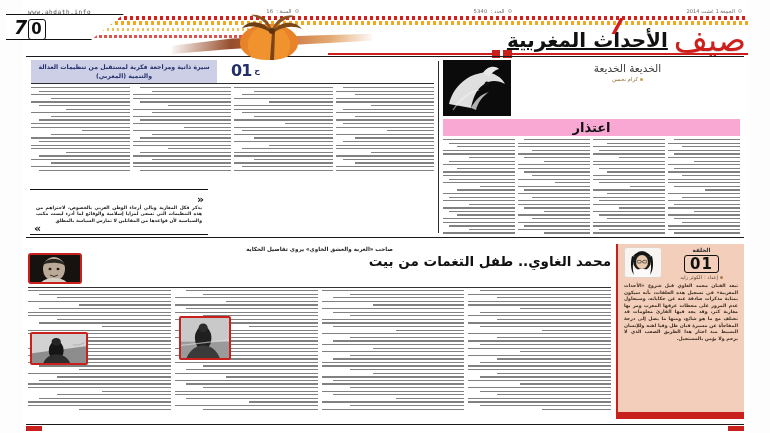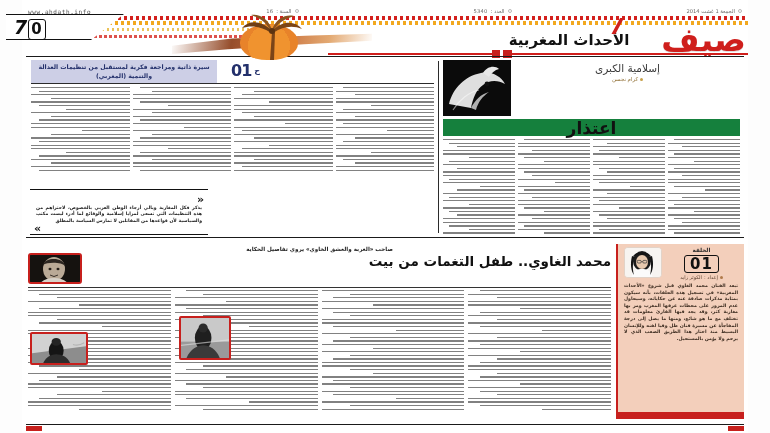--- a/index.html
+++ b/index.html
@@ -102,28 +102,27 @@
   }
   .palm { position:absolute; left:215px; top:10px; width:70px; height:48px; z-index:5; }
 
   
   .mast-words {
     position:absolute; right:2px; top:16px; left:300px; height:36px; direction:rtl;
     display:flex; align-items:flex-end; justify-content:flex-start; gap:6px;
     overflow:hidden;
   }
   .mast-saif {
-    font-size:33px; font-weight:700; color:#cf1f1c; line-height:32px;
+    font-size:33px; font-weight:400; color:#cf1f1c; line-height:32px;
     letter-spacing:-1px; white-space:nowrap;
     text-shadow:0 1px 0 rgba(0,0,0,.12);
-    margin-left:26px;
   }
   .mast-brand {
-    font-size:15px; font-weight:900; color:#111; line-height:20px;
-    white-space:nowrap; margin-bottom:6px;
+    font-size:20px; font-weight:900; color:#111; line-height:20px;
+    white-space:nowrap; margin-bottom:6px;text-decoration:underline;
   }
   .mast-slash {
     position:absolute; right:124px; top:14px; width:13px; height:16px;
     background:#cf1f1c;
     clip-path:polygon(70% 0,100% 0,34% 100%,4% 100%);
     z-index:2;
   }
   .mast-underbar {
     position:absolute; right:0; left:306px; bottom:-1px; height:2.2px; background:#cf1f1c;
   }
@@ -167,23 +166,23 @@
   }
   .wolf-author .bullet{ width:3px;height:3px;border-radius:50%;background:#c7a04a;display:inline-block; }
 
   .wolf-art {
     width:68px; height:56px; background:#0d0d0d; position:relative; flex:0 0 auto;
     border-left:2px solid #c7201d;
   }
   .wolf-art svg { position:absolute; inset:0; }
 
   .banner-apology {
-    margin:3px 0 3px 0; background:#15803d; height:17px;
+    margin:3px 0 3px 0; background:#f9a8d4; height:17px;
     display:flex; align-items:center; justify-content:center;
-    font-size:17px; font-weight:900; color:#111; letter-spacing:1px;
+    font-size:13px; font-weight:900; color:#111; letter-spacing:1px;
   }
 
   .wolf-cols {
     display:flex; direction:rtl; gap:3px; height:96px; overflow:hidden;
   }
   .wolf-cols .tc { flex:1; }
 
   
   #art-word { flex:1; padding:3px 4px 2px 5px; position:relative; }
 
@@ -371,21 +370,21 @@
     </div>
   </div>
 
   <div class="red-tab"></div>
 
   <div id="top-section">
 
     <div id="art-wolves">
       <div class="wolf-head">
         <div class="wolf-titles">
-          <div class="wolf-t2">إسلامية الكبرى</div>
+          <div class="wolf-t2">الخديعة الخديعة</div>
           <div class="wolf-author">
             <span class="bullet"></span>
             <span>كرام نجسن</span>
           </div>
         </div>
         <div class="wolf-art">
           <svg viewBox="0 0 68 56" width="68" height="56" aria-hidden="true">
             <rect width="68" height="56" fill="#0b0b0b"></rect>
             <path d="M6 44 C10 28, 22 16, 38 13 C48 11, 58 16, 62 24 C55 20, 46 20, 40 25 C33 30, 30 38, 28 48 Z" fill="#f2f2f2" opacity=".92"></path>
             <path d="M40 13 C44 6, 52 5, 56 9 C52 10, 48 13, 46 17 Z" fill="#e8e8e8"></path>

